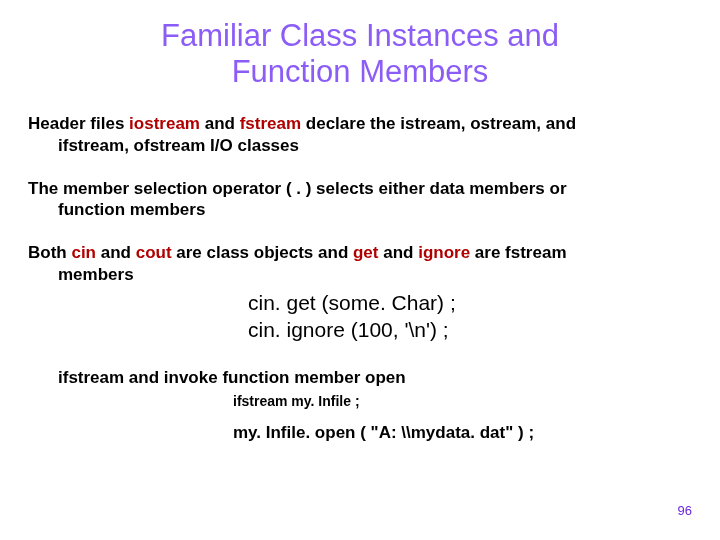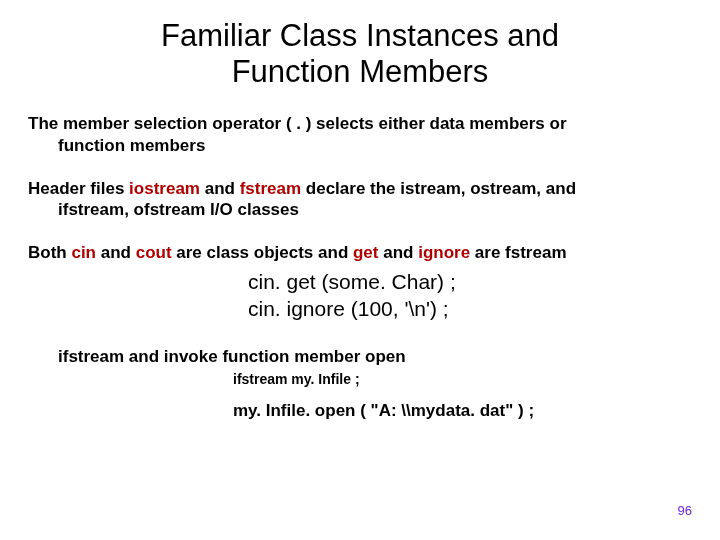--- a/index.html
+++ b/index.html
@@ -15,21 +15,21 @@
   .slide {
     width: 720px;
     height: 540px;
     position: relative;
     box-sizing: border-box;
     padding: 12px 28px 0 28px;
   }
   .title {
     text-align: center;
     font-size: 31px;
-    color: #000000;
+    color: #8b5cf6;
     line-height: 1.15;
     margin: 6px 0 24px 0;
     font-weight: normal;
   }
   .para {
     font-size: 17px;
     line-height: 1.25;
     margin: 0 0 22px 0;
     font-weight: bold;
   }
@@ -72,31 +72,32 @@
 <body>
 
 <div class="slide">
 
   <h1 class="title">
     <span>Familiar Class Instances and</span><br>
     <span>Function Members</span>
   </h1>
 
   <p class="para">
+    <span>Header files </span><span class="red">iostream</span><span> and </span><span class="red">fstream</span><span> declare the istream, ostream, and</span>
+    <span class="indent">ifstream, ofstream I/O classes</span>
+  </p>
+
+  <p class="para">
     <span>The member selection operator ( . ) selects either data members or</span>
     <span class="indent">function members</span>
   </p>
 
   <p class="para">
-    <span>Header files </span><span class="red">iostream</span><span> and </span><span class="red">fstream</span><span> declare the istream, ostream, and</span>
-    <span class="indent">ifstream, ofstream I/O classes</span>
-  </p>
-
-  <p class="para">
     <span>Both </span><span class="red">cin</span><span> and </span><span class="red">cout</span><span> are class objects and </span><span class="red">get</span><span> and </span><span class="red">ignore</span><span> are fstream</span>
+    <span class="indent">members</span>
   </p>
 
   <div class="code-block">
     <div>cin. get (some. Char) ;</div>
     <div>cin. ignore (100, '\n') ;</div>
   </div>
 
   <p class="para">
     <span class="indent">ifstream and invoke function member open</span>
   </p>

